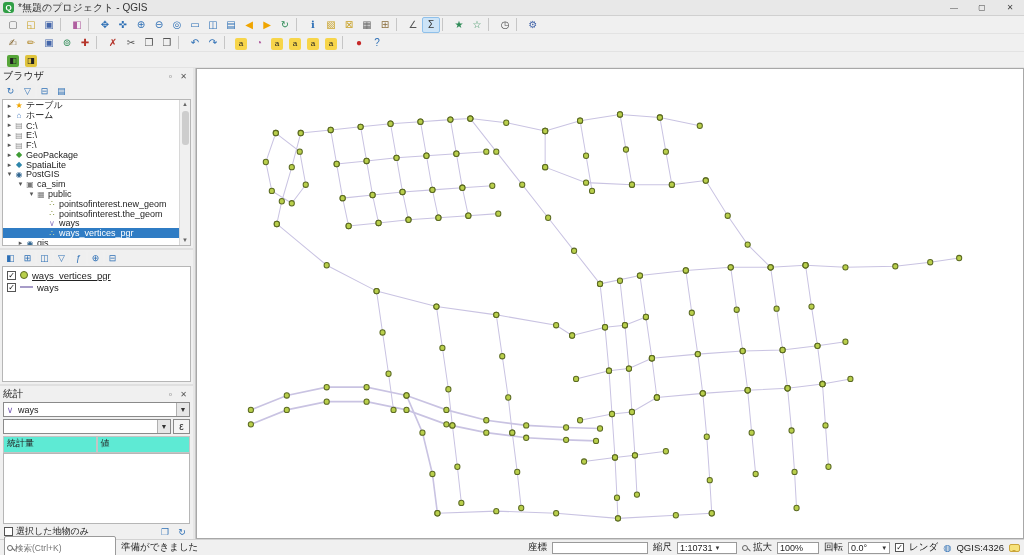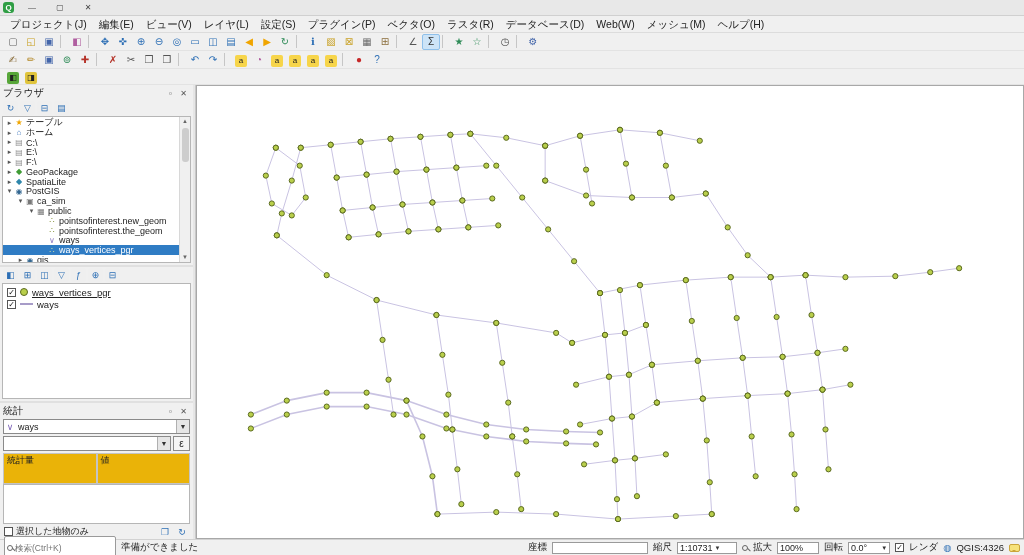--- a/index.html
+++ b/index.html
@@ -61,21 +61,21 @@
   .layer-label.active { text-decoration:underline; }
 
   
   .combo { display:flex; align-items:center; background:#fff; border:1px solid #8a8a8a; height:15px; font-size:9px; flex:1; min-width:0; }
   .combo .c-icon { width:12px; text-align:center; color:#7a5fb5; font-size:9px; }
   .combo .c-text { flex:1; padding-left:2px; white-space:nowrap; overflow:hidden; }
   .combo .arrow { width:13px; height:13px; background:#e6e6e6; border-left:1px solid #b0b0b0; font-size:7px; line-height:13px; text-align:center; color:#333; }
   .stats-row { display:flex; gap:2px; padding:1px 3px; align-items:center; }
   .eps-btn { width:17px; height:15px; border:1px solid #8a8a8a; background:#f5f5f5; font-size:10px; line-height:13px; text-align:center; }
   .stats-table-head { display:flex; margin:1px 3px 0; }
-  .sth-cell { flex:1; background:#eab308; border:1px solid #c4c4c4; font-size:9px; height:31px; line-height:12px; padding-left:3px; }
+  .sth-cell { flex:1; background:#5eead4; border:1px solid #c4c4c4; font-size:9px; height:17px; line-height:12px; padding-left:3px; }
   .stats-body { flex:1; background:#fff; border:1px solid #b6b6b6; margin:0 3px; min-height:0; }
   .stats-footer { height:15px; display:flex; align-items:center; gap:3px; padding:0 4px; font-size:9px; flex:0 0 15px; }
   .stats-footer .sp { flex:1; }
   .ftr-icon { width:14px; text-align:center; color:#2d6fb5; font-size:9px; }
 
   
   .map-wrap { flex:1; position:relative; background:#fff; border:1px solid #a8a8a8; overflow:hidden; }
   .map-wrap svg { position:absolute; inset:0; width:100%; height:100%; }
 
   
@@ -100,39 +100,26 @@
   .bubble { width:11px; height:8px; border:1px solid #caa53a; background:#f6e27a; border-radius:2px; position:relative; }
   .bubble::after { content:""; position:absolute; left:2px; bottom:-3px; border:2px solid transparent; border-top-color:#caa53a; }
 </style>
 </head>
 <body>
 
 <div class="window">
 
   <div class="titlebar">
     <div class="app-icon">Q</div>
+    <div class="title-text">*無題のプロジェクト - QGIS</div>
     <div class="win-btn">—</div>
     <div class="win-btn">▢</div>
     <div class="win-btn close">✕</div>
   </div>
 
-  <div class="menubar">
-      <span class="menu-item">プロジェクト(J)</span>
-      <span class="menu-item">編集(E)</span>
-      <span class="menu-item">ビュー(V)</span>
-      <span class="menu-item">レイヤ(L)</span>
-      <span class="menu-item">設定(S)</span>
-      <span class="menu-item">プラグイン(P)</span>
-      <span class="menu-item">ベクタ(O)</span>
-      <span class="menu-item">ラスタ(R)</span>
-      <span class="menu-item">データベース(D)</span>
-      <span class="menu-item">Web(W)</span>
-      <span class="menu-item">メッシュ(M)</span>
-      <span class="menu-item">ヘルプ(H)</span>
-    </div>
 
   <div class="toolbar tb1">
       <button class="tool" style="color: rgb(102, 102, 102);">▢</button>
       <button class="tool" style="color: rgb(201, 162, 39);">◱</button>
       <button class="tool" style="color: rgb(68, 102, 170);">▣</button>
       <span class="tb-sep"></span>
       <button class="tool" style="color: rgb(176, 95, 160);">◧</button>
       <span class="tb-sep"></span>
       <button class="tool" style="color: rgb(45, 111, 181);">✥</button>
       <button class="tool" style="color: rgb(45, 111, 181);">✜</button>

